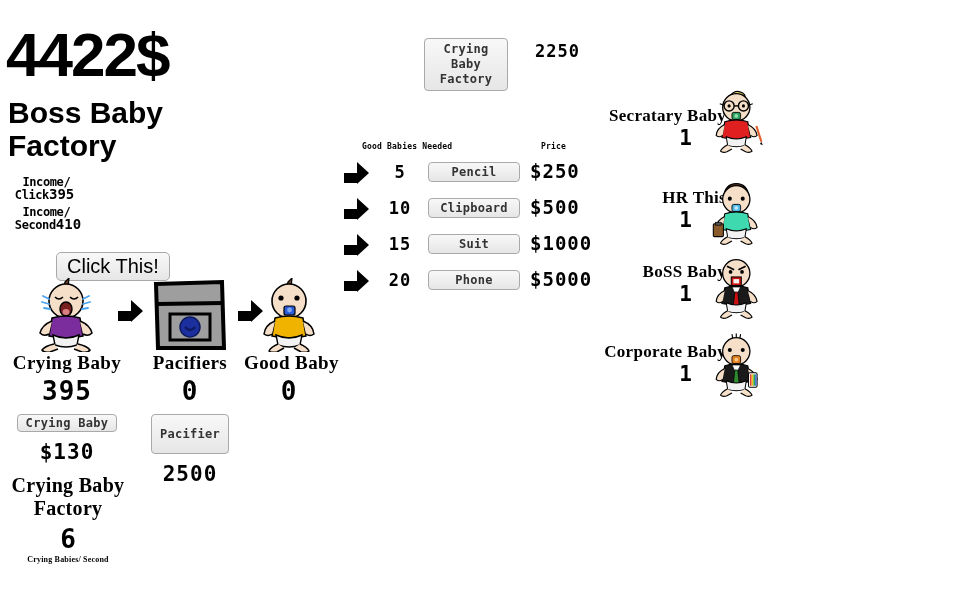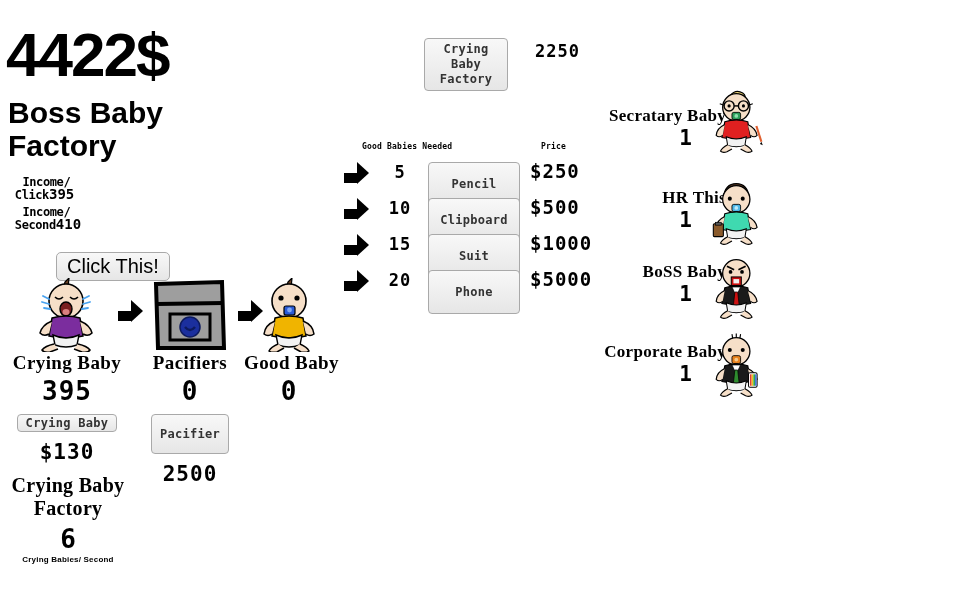--- a/index.html
+++ b/index.html
@@ -134,21 +134,21 @@
     line-height: 23px;
     letter-spacing: 0.3px;
   }
   .factory-count {
     font-family: "DejaVu Sans Mono", monospace;
     font-weight: bold;
     font-size: 26px;
     margin-top: 4px;
   }
   .factory-rate {
-    font-family: Liberation Sans, sans-serif;
+    font-family: Liberation Serif, serif;
     font-weight: bold;
     font-size: 8px;
     letter-spacing: 0.2px;
     margin-top: 1px;
   }
 
   
   #factory-buy-button {
     left: 424px; top: 38px;
     width: 84px;
@@ -186,21 +186,21 @@
     position: absolute; left: 44px; top: 4px;
     width: 36px; text-align: center;
     font-family: "DejaVu Sans Mono", monospace;
     font-weight: bold;
     font-size: 17px;
     letter-spacing: 1px;
   }
   .upg-button {
     position: absolute; left: 90px; top: 4px;
     width: 92px;
-    padding: 14px 2px;
+    padding: 2px 2px;
     font-size: 12px;
   }
   .upg-price {
     position: absolute; left: 192px; top: 2px;
     font-family: "DejaVu Sans Mono", monospace;
     font-weight: bold;
     font-size: 19px;
     letter-spacing: 1px;
     white-space: nowrap;
   }

